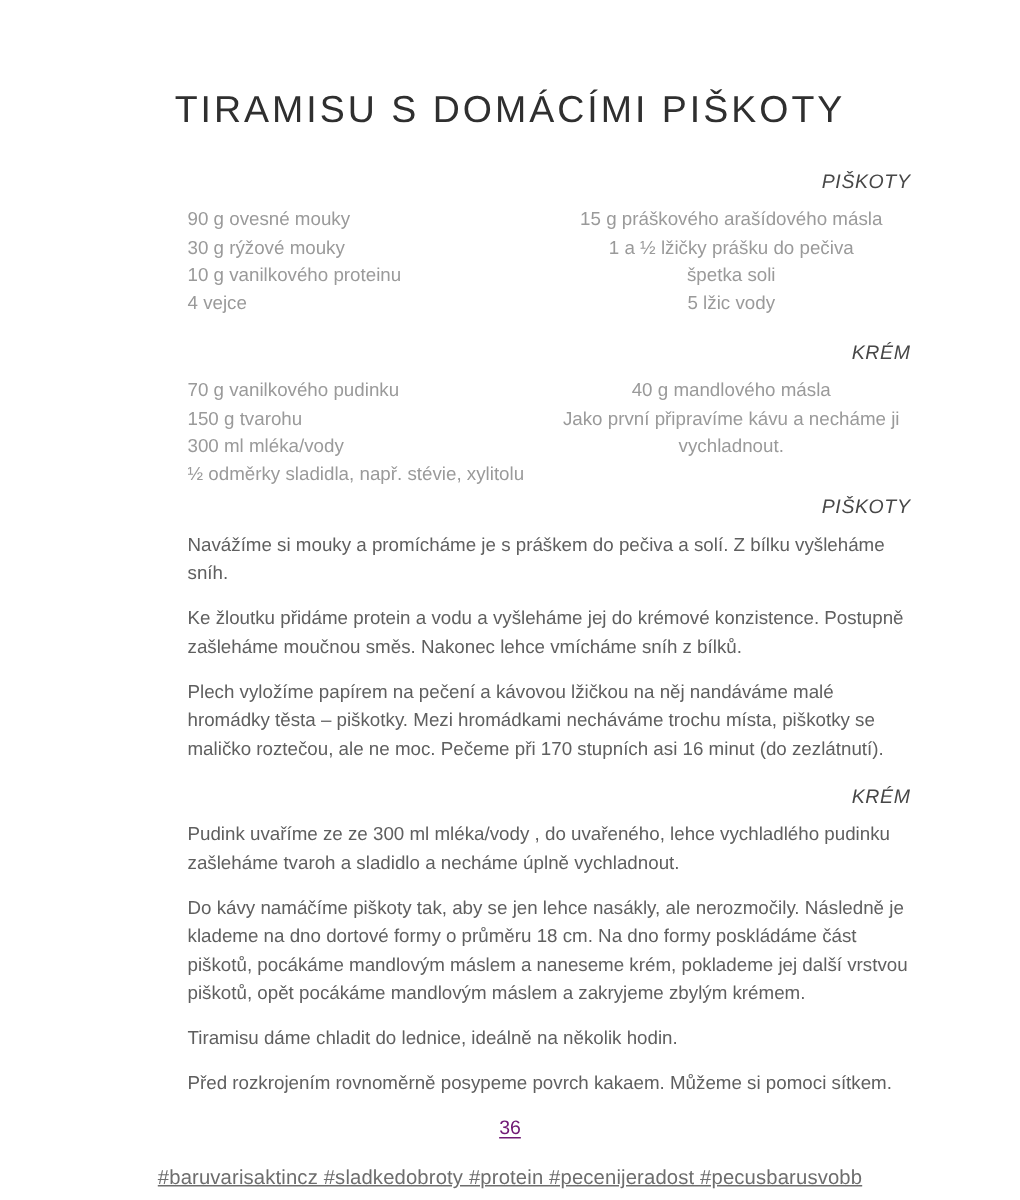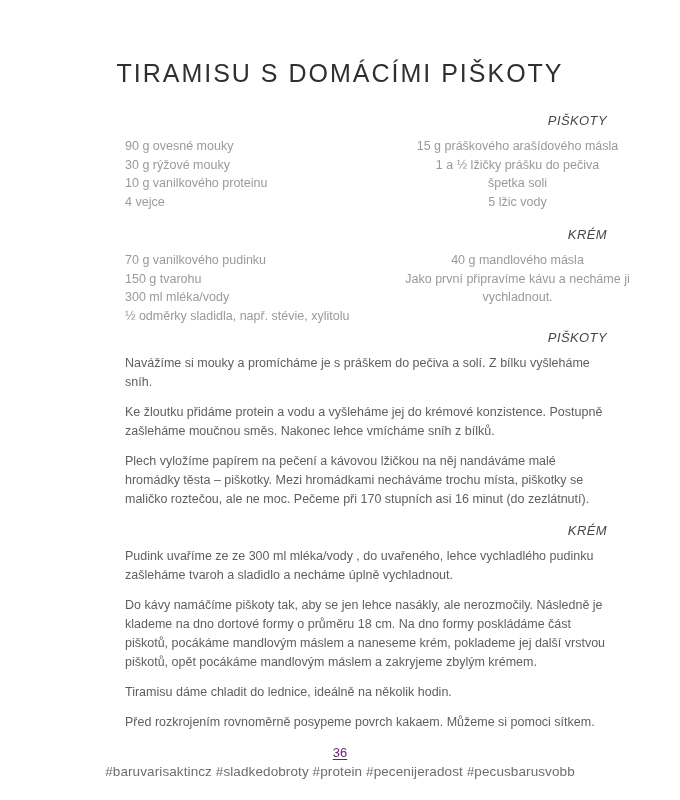--- a/index.html
+++ b/index.html
@@ -37,21 +37,20 @@
   .head-ing-1 { margin-top:23px; }
   .head-ing-2 { margin-top:16px; }
   .head-ins-1 { margin-top:5px; }
   .head-ins-2 { margin-top:14px; }
   .ing-cols {
     display:flex;
     margin-top:9px;
     font-size:12.5px;
     line-height:18.5px;
     color:#9a9a9a;
-    gap:30px;
   }
   .ing-col-left { width:250px; flex:0 0 250px; }
   .ing-col-right { width:225px; flex:0 0 225px;text-align:center; }
   .paras {
     margin-top:9px;
     font-size:12.5px;
     line-height:19px;
     color:#5f5f5f;
   }
   .paras p { margin:0 0 11px 0; }
@@ -61,24 +60,25 @@
     text-align:center;
   }
   .page-number {
     display:inline-block;
     font-size:13px;
     color:#701a75;
     text-decoration:underline;
     text-underline-offset:2px;
   }
   .hashtags {
-    margin-top:3px;
+    margin-top:16px;
     font-size:13.5px;
     color:#6d6d6d;
     letter-spacing:0.1px;
+    text-decoration:underline;
   }
 </style>
 </head>
 <body>
 
 <div class="page">
 
   <h1 class="title">TIRAMISU S DOMÁCÍMI PIŠKOTY</h1>
 
   <div class="content">

